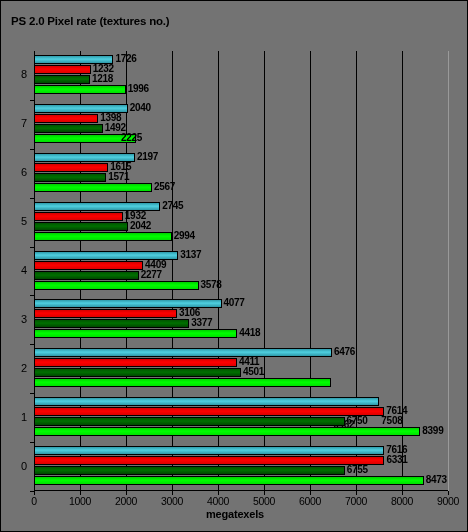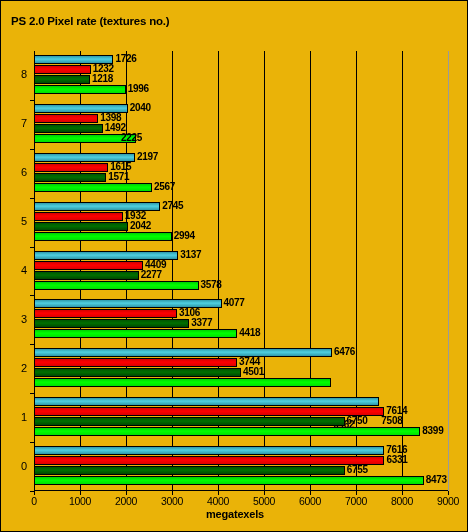--- a/index.html
+++ b/index.html
@@ -9,21 +9,21 @@
   }
   body {
     font-family: "Liberation Sans", sans-serif;
   }
   #chart-root {
     position: relative;
     width: 468px;
     height: 532px;
     box-sizing: border-box;
     border: 1px solid #000000;
-    background: #eab308;
+    background: #737373;
     overflow: hidden;
   }
 
   
   #chart-title {
     position: absolute;
     left: 10px;
     top: 14px;
     font-size: 11.5px;
     font-weight: bold;
@@ -336,21 +336,21 @@
         </div>
         <div class="group" style="top: 293.333px; height: 48.8889px;">
           <div class="ylabel" style="top: 18.4444px;">2</div>
           <div class="ytick" style="top: 48.8889px;"></div>
           <div class="bar-row" style="top: 4px;">
             <div class="bar c-7950" title="7950GX2: 6476" style="width: 297.896px;"></div>
             <div class="bar-value" style="left: 299.896px;">6476</div>
           </div>
           <div class="bar-row" style="top: 14px;">
             <div class="bar c-x1950" title="X1950XTX: 4411" style="width: 202.906px;"></div>
-            <div class="bar-value" style="left: 204.906px;">3744</div>
+            <div class="bar-value" style="left: 204.906px;">4411</div>
           </div>
           <div class="bar-row" style="top: 24px;">
             <div class="bar c-7900" title="7900GTX: 4501" style="width: 207.046px;"></div>
             <div class="bar-value" style="left: 209.046px;">4501</div>
           </div>
           <div class="bar-row" style="top: 34px;">
             <div class="bar c-8800" title="8800GTX: 6462" style="width: 297.252px;"></div>
             <div class="bar-value" style="left: 299.252px; margin-top: 43px;">6462</div>
           </div>
         </div>

